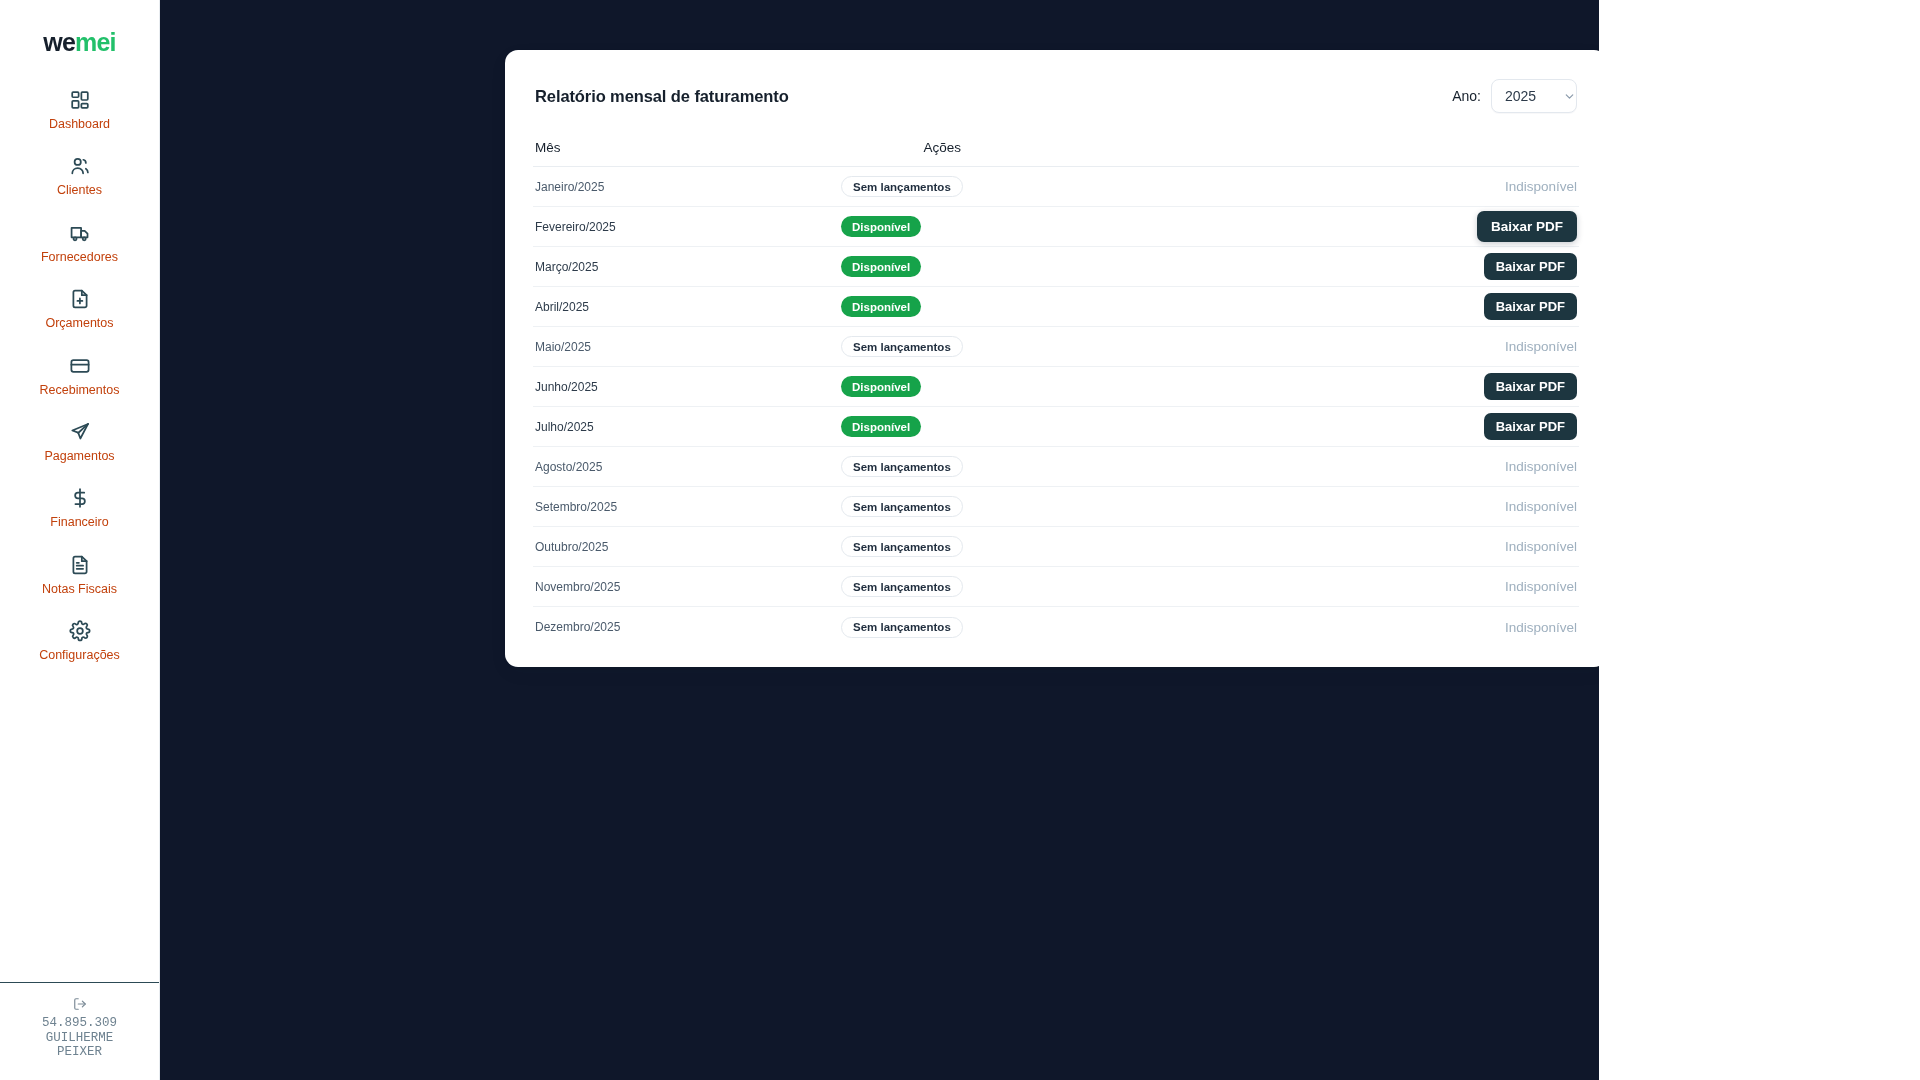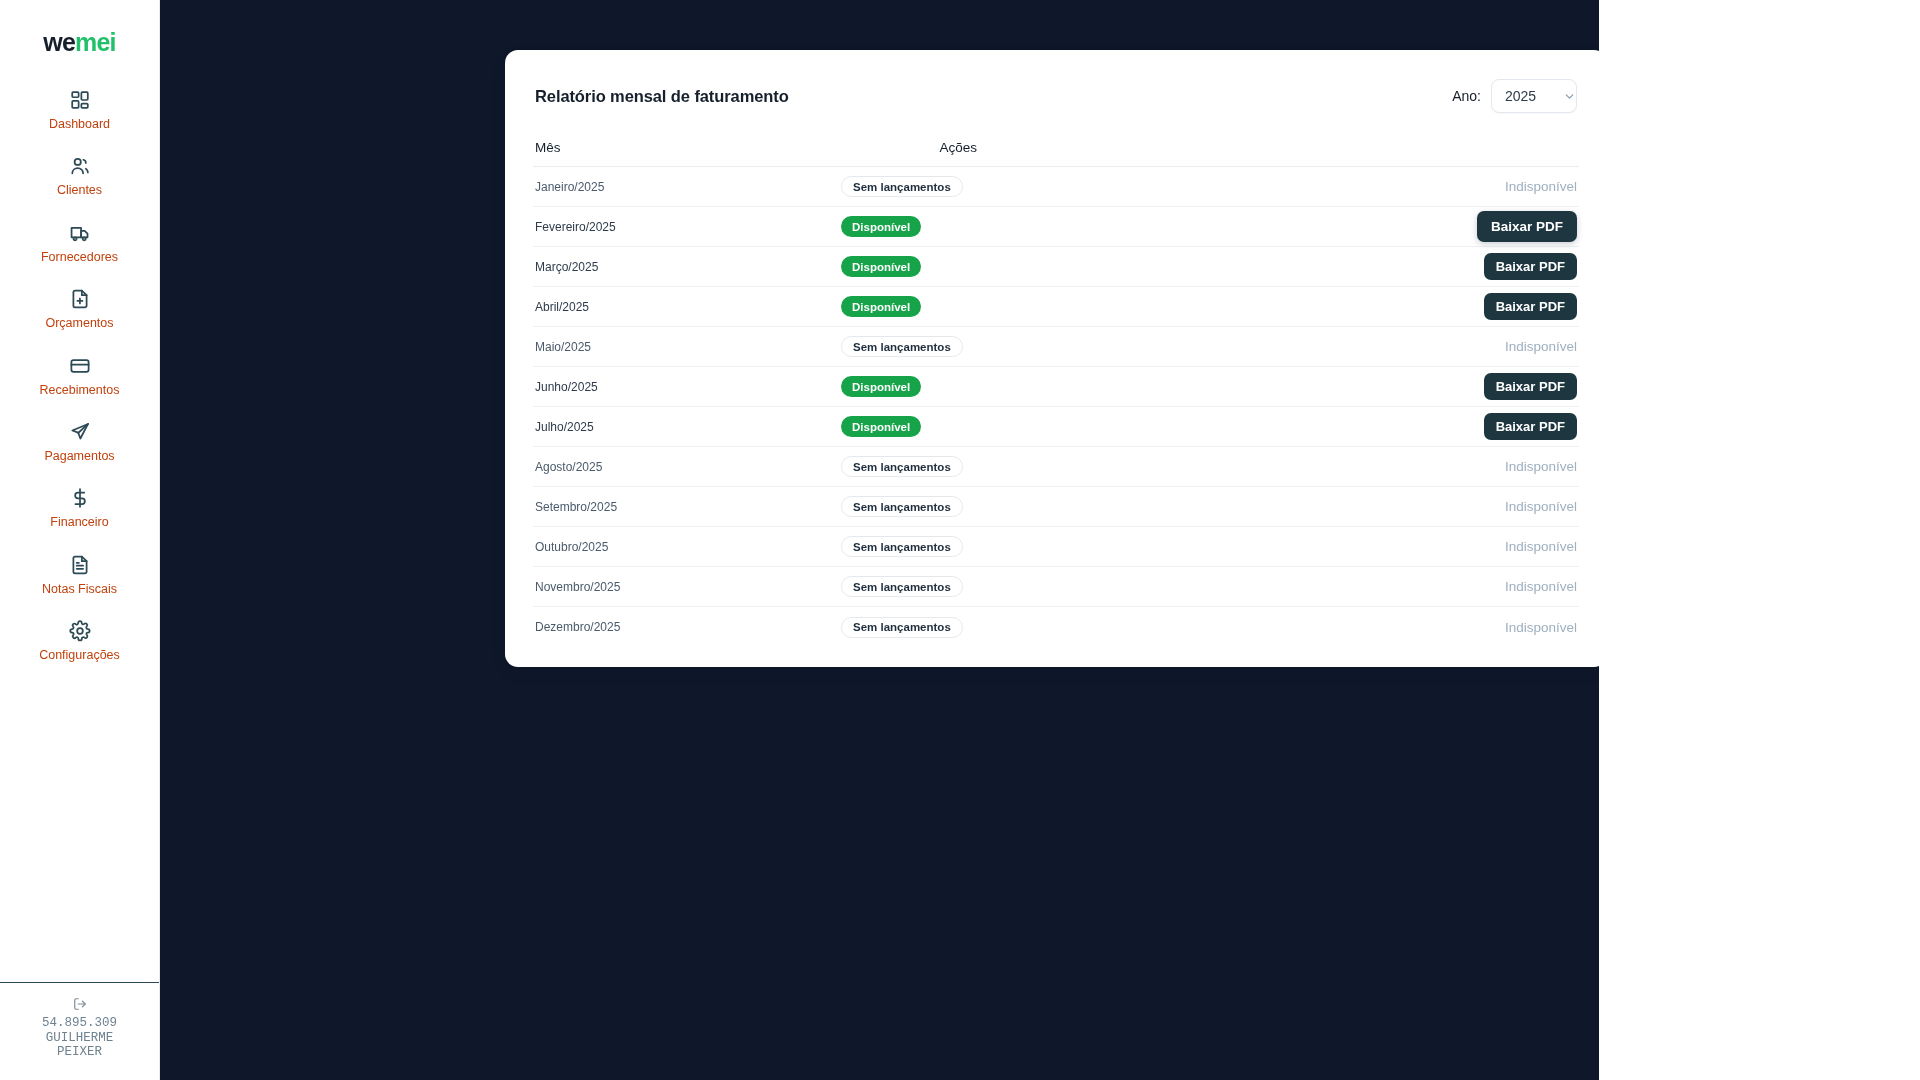--- a/index.html
+++ b/index.html
@@ -157,21 +157,20 @@
   .year-value { font-size: 14px; color: #2d3b4a; }
   .chev { color: #8a9aab; display: flex; }
 
   
   .tbl { margin-top: 24px; }
   .tbl-head {
     display: flex;
     align-items: center;
     padding: 0 2px 11px 2px;
     border-bottom: 1px solid #e9edf1;
-    gap: 16px;
   }
   .th {
     font-size: 13.5px;
     color: #16202c;
     font-weight: normal;
   }
   .col-mes    { width: 306px; flex: 0 0 306px; }
   .col-status { flex: 1 1 auto; }
   .col-acoes  { width: 120px; flex: 0 0 120px; text-align: right; }
 

